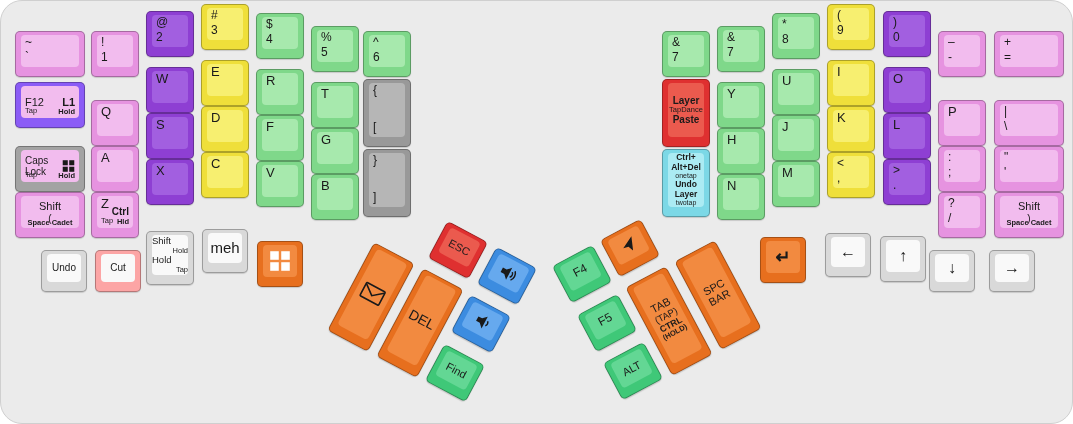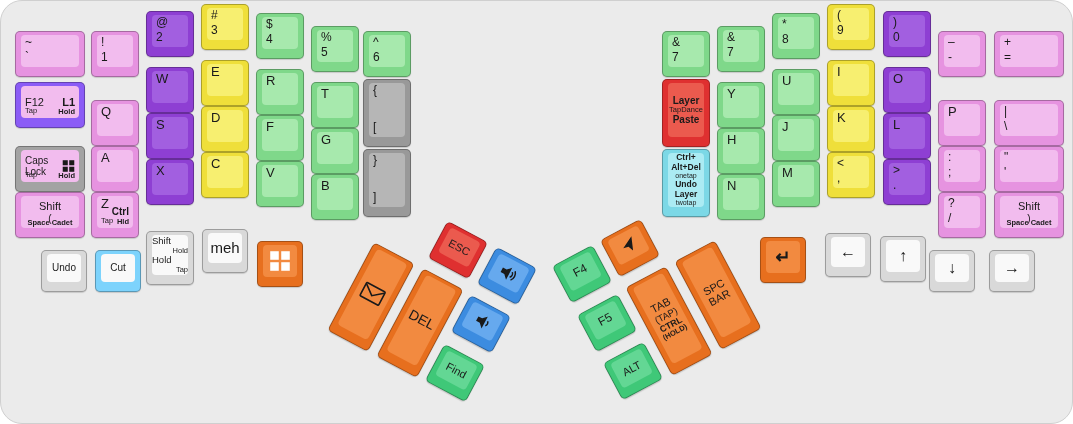--- a/index.html
+++ b/index.html
@@ -83,21 +83,21 @@
           <span class="lg mr" style="font-size: 10px; font-weight: bold;">Ctrl</span>
           <span class="lg bl" style="font-size: 7.5px;">Tap</span>
           <span class="lg br" style="font-size: 7.5px; font-weight: bold;">Hld</span>
         </div>
       </div>
       <div class="key" style="background: rgb(217, 217, 217); width: 46px; height: 42px; left: 40px; top: 249px;">
         <div class="cap" style="background: rgb(249, 249, 249);">
           <span class="lg " style="font-size: 10px;">Undo</span>
         </div>
       </div>
-      <div class="key" style="background: #7dd3fc; width: 46px; height: 42px; left: 94px; top: 249px;">
+      <div class="key" style="background: #fca5a5; width: 46px; height: 42px; left: 94px; top: 249px;">
         <div class="cap" style="background: rgb(249, 249, 249);">
           <span class="lg " style="font-size: 10px;">Cut</span>
         </div>
       </div>
       <div class="key" style="background: rgb(142, 63, 211); width: 48px; height: 46px; left: 145px; top: 10px;">
         <div class="cap" style="background: rgb(162, 95, 224);">
           <span class="lg tl" style="font-size: 12px;">@</span>
           <span class="lg bl" style="font-size: 12px;">2</span>
         </div>
       </div>

